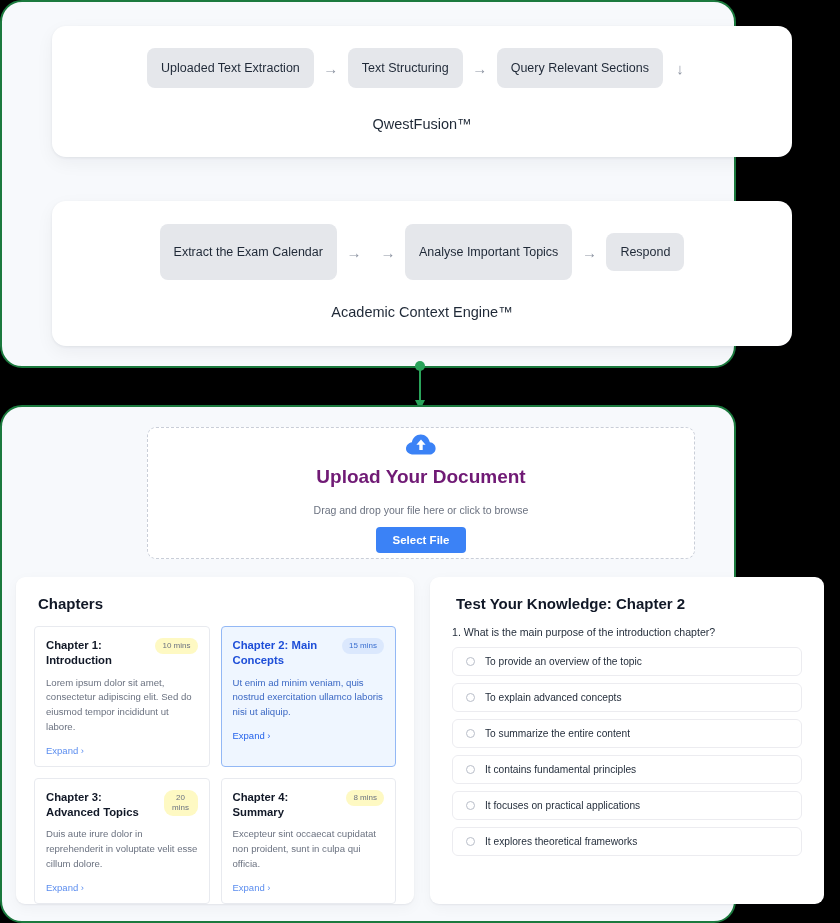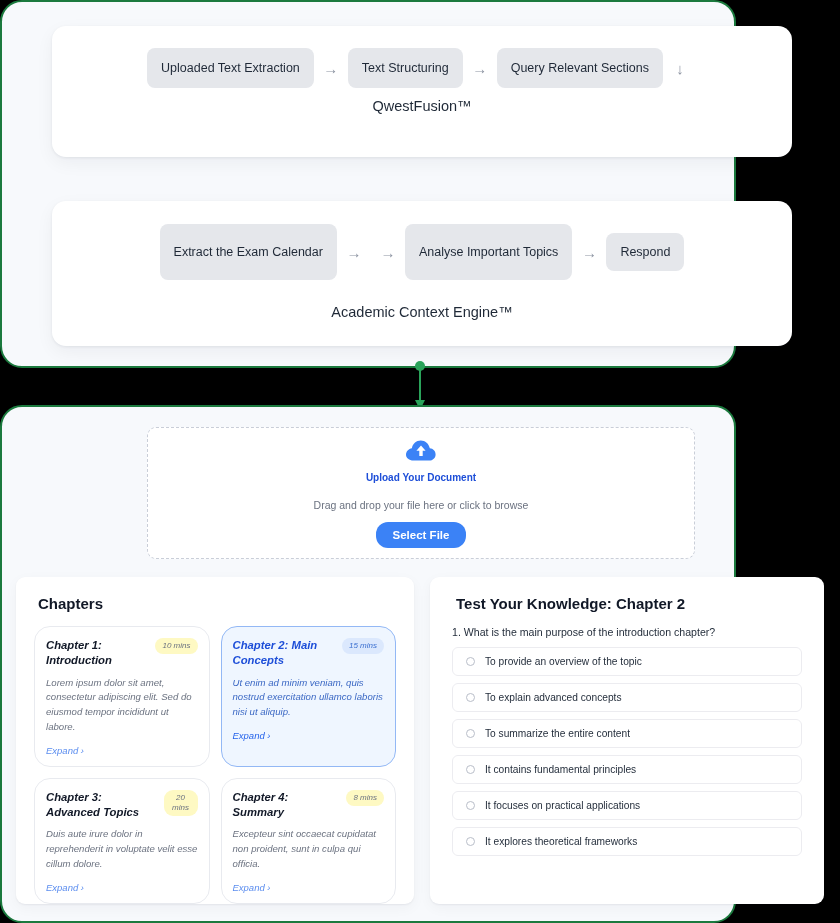--- a/index.html
+++ b/index.html
@@ -66,42 +66,42 @@
     width: 34px;
     text-align: center;
     flex: 0 0 34px;
     line-height: 1;
   }
 
   .flow-title {
     text-align: center;
     font-size: 14.5px;
     color: #1f2937;
-    margin-top: 10px;
+    margin-top: 28px;
   }
   #flow-card-academic .flow-title { margin-top: 24px; }
 
   
   #upload-dropzone {
     position: absolute; left: 147px; top: 427px;
     width: 548px; height: 132px;
     border: 1px dashed #c9ced8;
     border-radius: 9px;
     background: #ffffff;
     display: flex; flex-direction: column;
     align-items: center; justify-content: center;
   }
   #upload-dropzone .cloud { margin-bottom: 6px; }
   .upload-title {
-    font-size: 10px; font-weight: bold; color: #1d4ed8; margin-bottom: 16px;
+    font-size: 19px; font-weight: bold; color: #701a75; margin-bottom: 16px;
   }
   .upload-sub { font-size: 10.5px; color: #6b7280; margin-bottom: 11px; }
   #select-file-button {
     background: #3b82f6; color:#fff; border: none;
-    border-radius: 12px; padding: 7px 17px;
+    border-radius: 4px; padding: 7px 17px;
     font-size: 11.5px; font-weight: bold;
     font-family: "Liberation Sans", sans-serif;
     cursor: pointer;
   }
 
   
   .col-card {
     position: absolute;
     background: #ffffff;
     border-radius: 9px;
@@ -114,25 +114,24 @@
   .section-title { font-size: 15px; font-weight: bold; color:#111827; margin: 4px 0 14px 8px; }
   #quiz-panel .section-title { margin-left: 12px; }
 
   .chapter-grid {
     display: grid; grid-template-columns: 1fr 1fr;
     gap: 11px;
     padding: 0 4px;
   }
   .chapter-card {
     border: 1px solid #e8eaef;
-    border-radius: 16px;
+    border-radius: 4px;
     padding: 11px 11px 10px 11px;
     background: #ffffff;
     cursor: pointer;
-    font-style: italic;
   }
   .chapter-card.selected {
     background: #eff6ff;
     border: 1px solid #93b8f5;
   }
   .chapter-head {
     display: flex; align-items: flex-start; justify-content: space-between;
     gap: 6px; margin-bottom: 7px;
   }
   .chapter-title { font-size: 11.3px; font-weight: bold; color:#111827; line-height: 1.35; }

